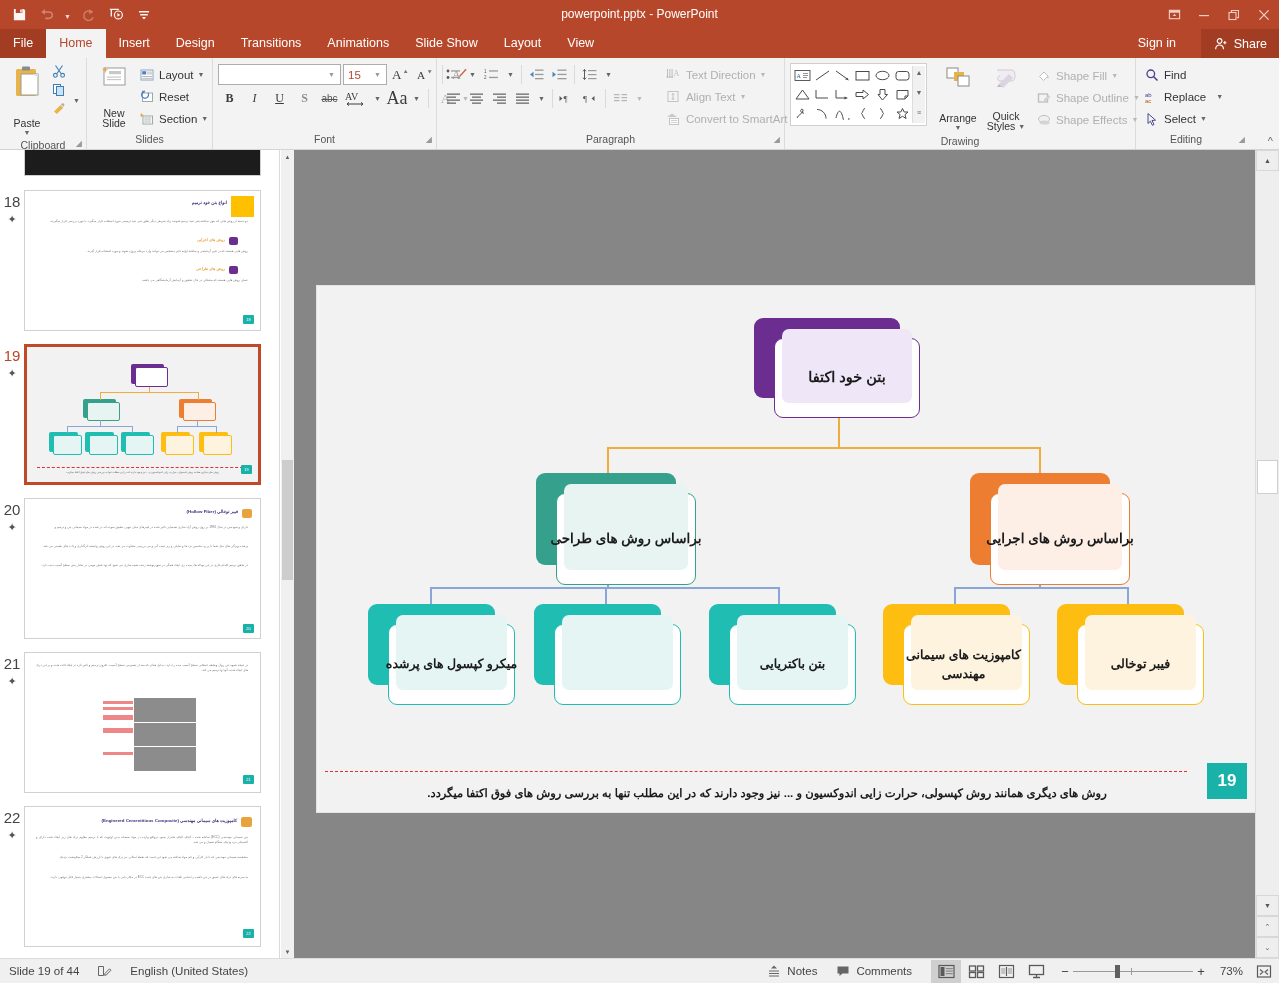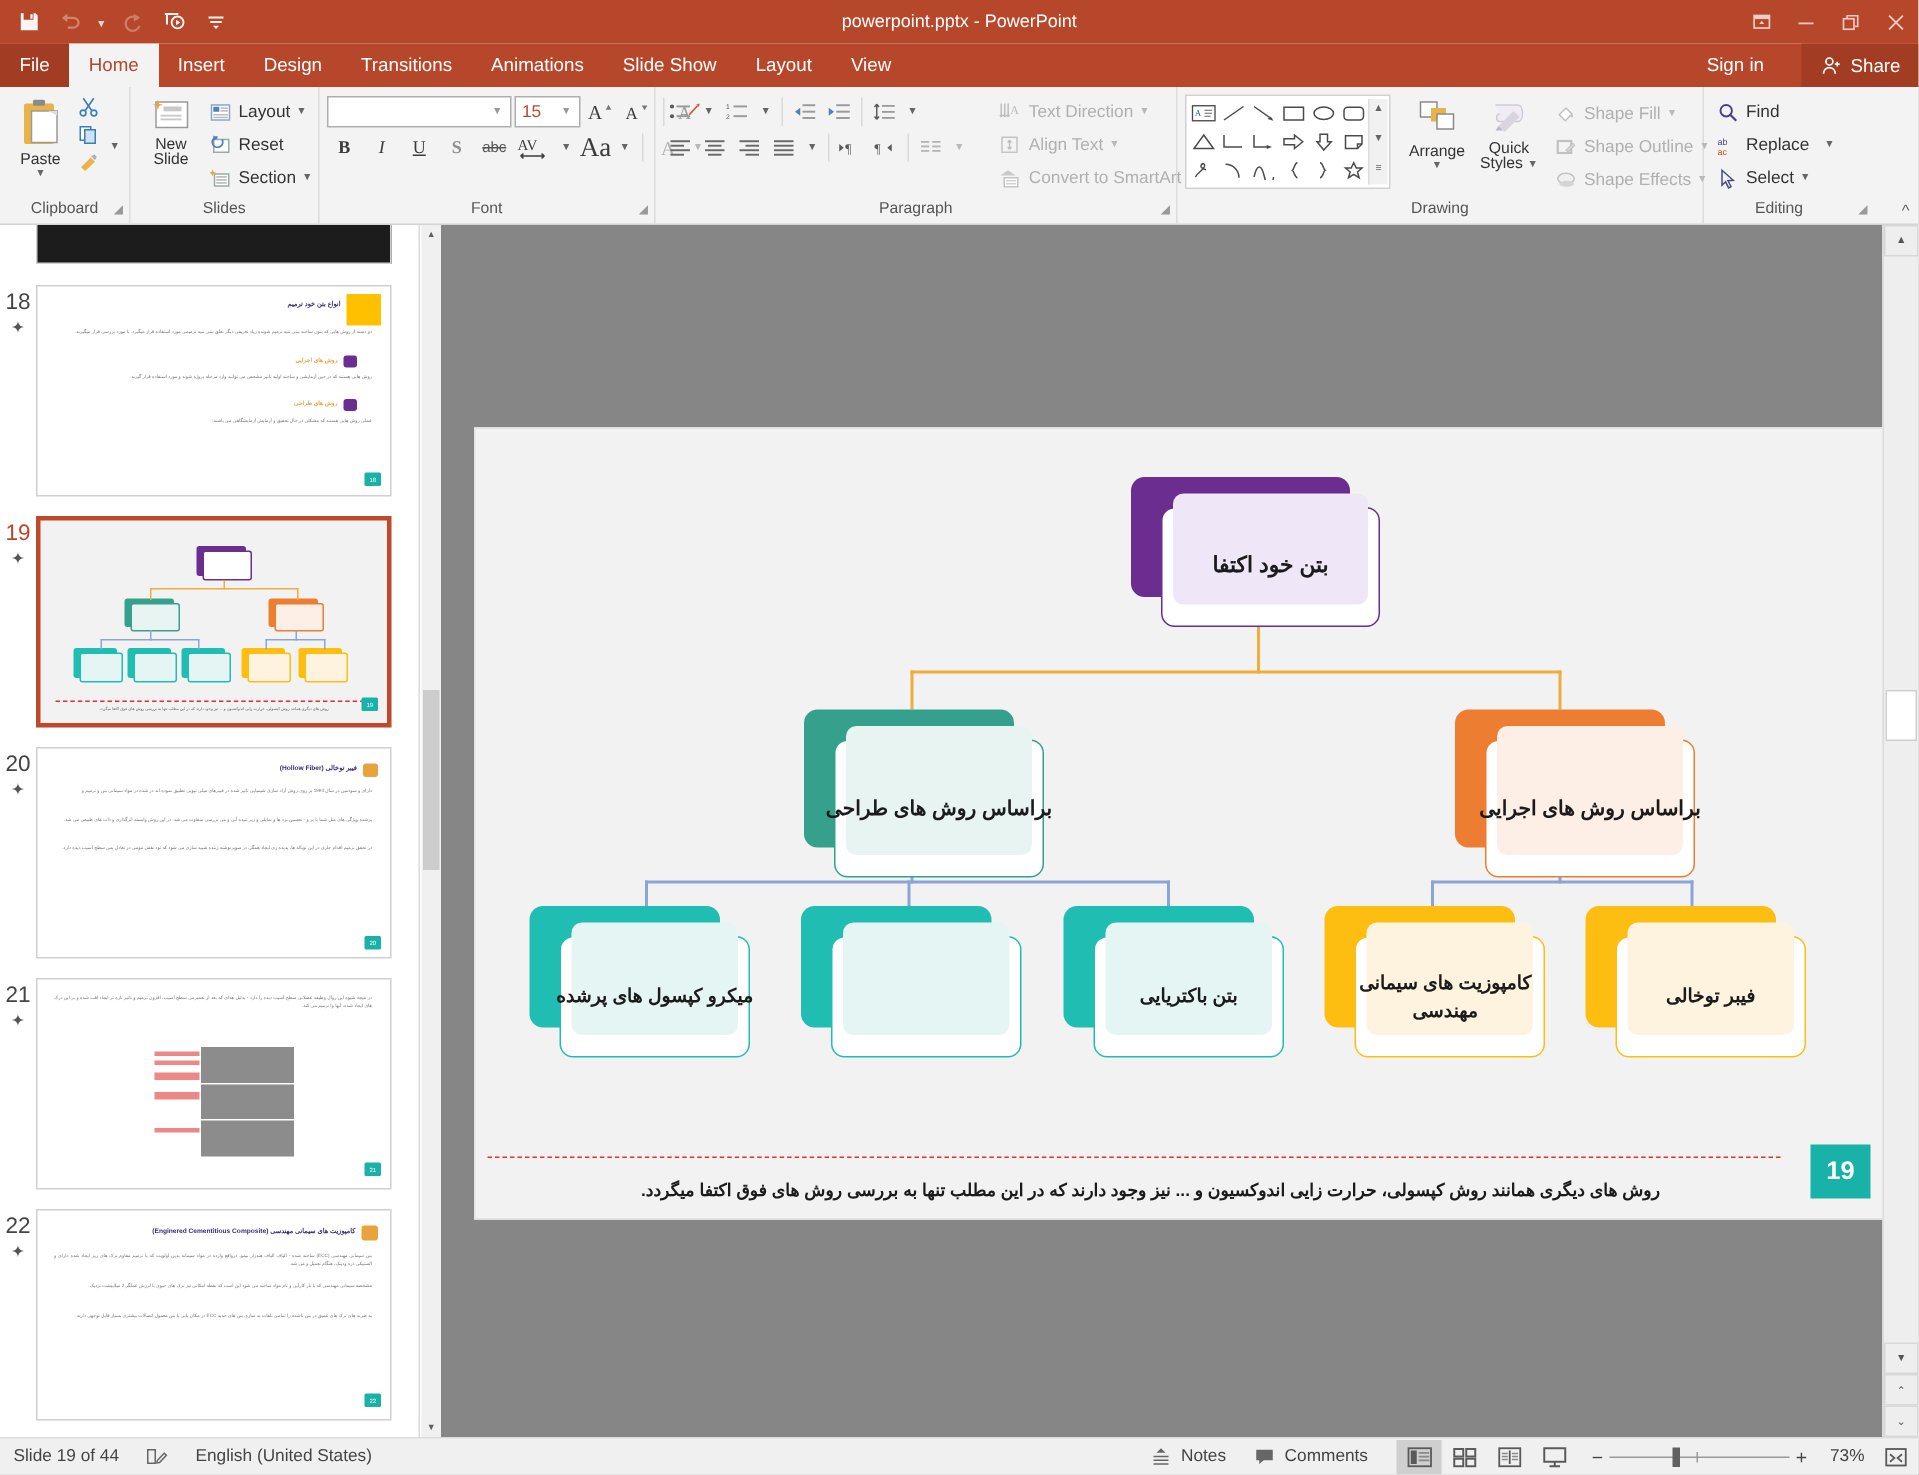--- a/index.html
+++ b/index.html
@@ -62,21 +62,21 @@
   .rgroup-label{
     height:17px; line-height:15px; text-align:center; font-size:10.5px; color:#555;
     position:relative;
   }
   .dlg{ position:absolute; right:4px; bottom:2px; font-size:8px; color:#999; cursor:pointer;}
 
   .bigbtn{
     display:flex; flex-direction:column; align-items:center; justify-content:flex-start;
     min-width:44px; padding:2px 4px; cursor:pointer; font-size:10.5px; color:#333;
   }
-  .bigbtn .lbl{ margin-top:1px; text-align:center; line-height:11px;}
+  .bigbtn .lbl{ margin-top:18px; text-align:center; line-height:11px;}
   .bigbtn .car{ font-size:7px; color:#666; line-height:7px; }
 
   .smallcol{ display:flex; flex-direction:column; gap:1px; padding-top:2px;}
   .smallbtn{
     display:flex; align-items:center; gap:4px; padding:2px 5px 2px 3px; font-size:11.5px; color:#333;
     cursor:pointer; white-space:nowrap; border-radius:2px; height:21px;
   }
   .smallbtn.dis{ color:#b0b0b0; cursor:default; }
   .ico{ display:inline-flex; align-items:center; justify-content:center; width:16px; height:16px; flex:none;}
   .car{ font-size:7px; color:#666; }
@@ -988,21 +988,21 @@
         <div class="txt" style="position:absolute;left:14px;top:20px;width:152px;height:92px;display:flex;align-items:center;justify-content:center;font-size:13.5px">براساس روش های طراحی</div>
       </div>
 
       <div class="node" style="left:653px;top:187px;width:160px;height:112px">
         <div class="back" style="width:140px;height:92px;background:#ed7d31"></div>
         <div class="front" style="left:20px;top:20px;width:140px;height:92px;border:1.4px solid #ed7d31"></div>
         <div class="inner" style="left:28px;top:11px;width:124px;height:86px;background:#fdeee6"></div>
         <div class="txt" style="position:absolute;left:14px;top:20px;width:152px;height:92px;display:flex;align-items:center;just-content:center;justify-content:center;font-size:13.5px">براساس روش های اجرایی</div>
       </div>
 
-      <div class="node" style="left:36px;top:318px;width:147px;height:101px">
+      <div class="node" style="left:51px;top:318px;width:147px;height:101px">
         <div class="back" style="width:127px;height:81px;background:#20bdb2"></div>
         <div class="front" style="left:20px;top:20px;width:127px;height:81px;border:1.4px solid #20bdb2"></div>
         <div class="inner" style="left:28px;top:11px;width:111px;height:75px;background:#e4f5f3"></div>
         <div class="txt" style="position:absolute;left:8px;top:20px;width:151px;height:81px;display:flex;align-items:center;justify-content:center;font-size:12.5px">میکرو کپسول های پرشده</div>
       </div>
 
       <div class="node" style="left:217px;top:318px;width:147px;height:101px">
         <div class="back" style="width:127px;height:81px;background:#20bdb2"></div>
         <div class="front" style="left:20px;top:20px;width:127px;height:81px;border:1.4px solid #20bdb2"></div>
         <div class="inner" style="left:28px;top:11px;width:111px;height:75px;background:#e4f5f3"></div>

